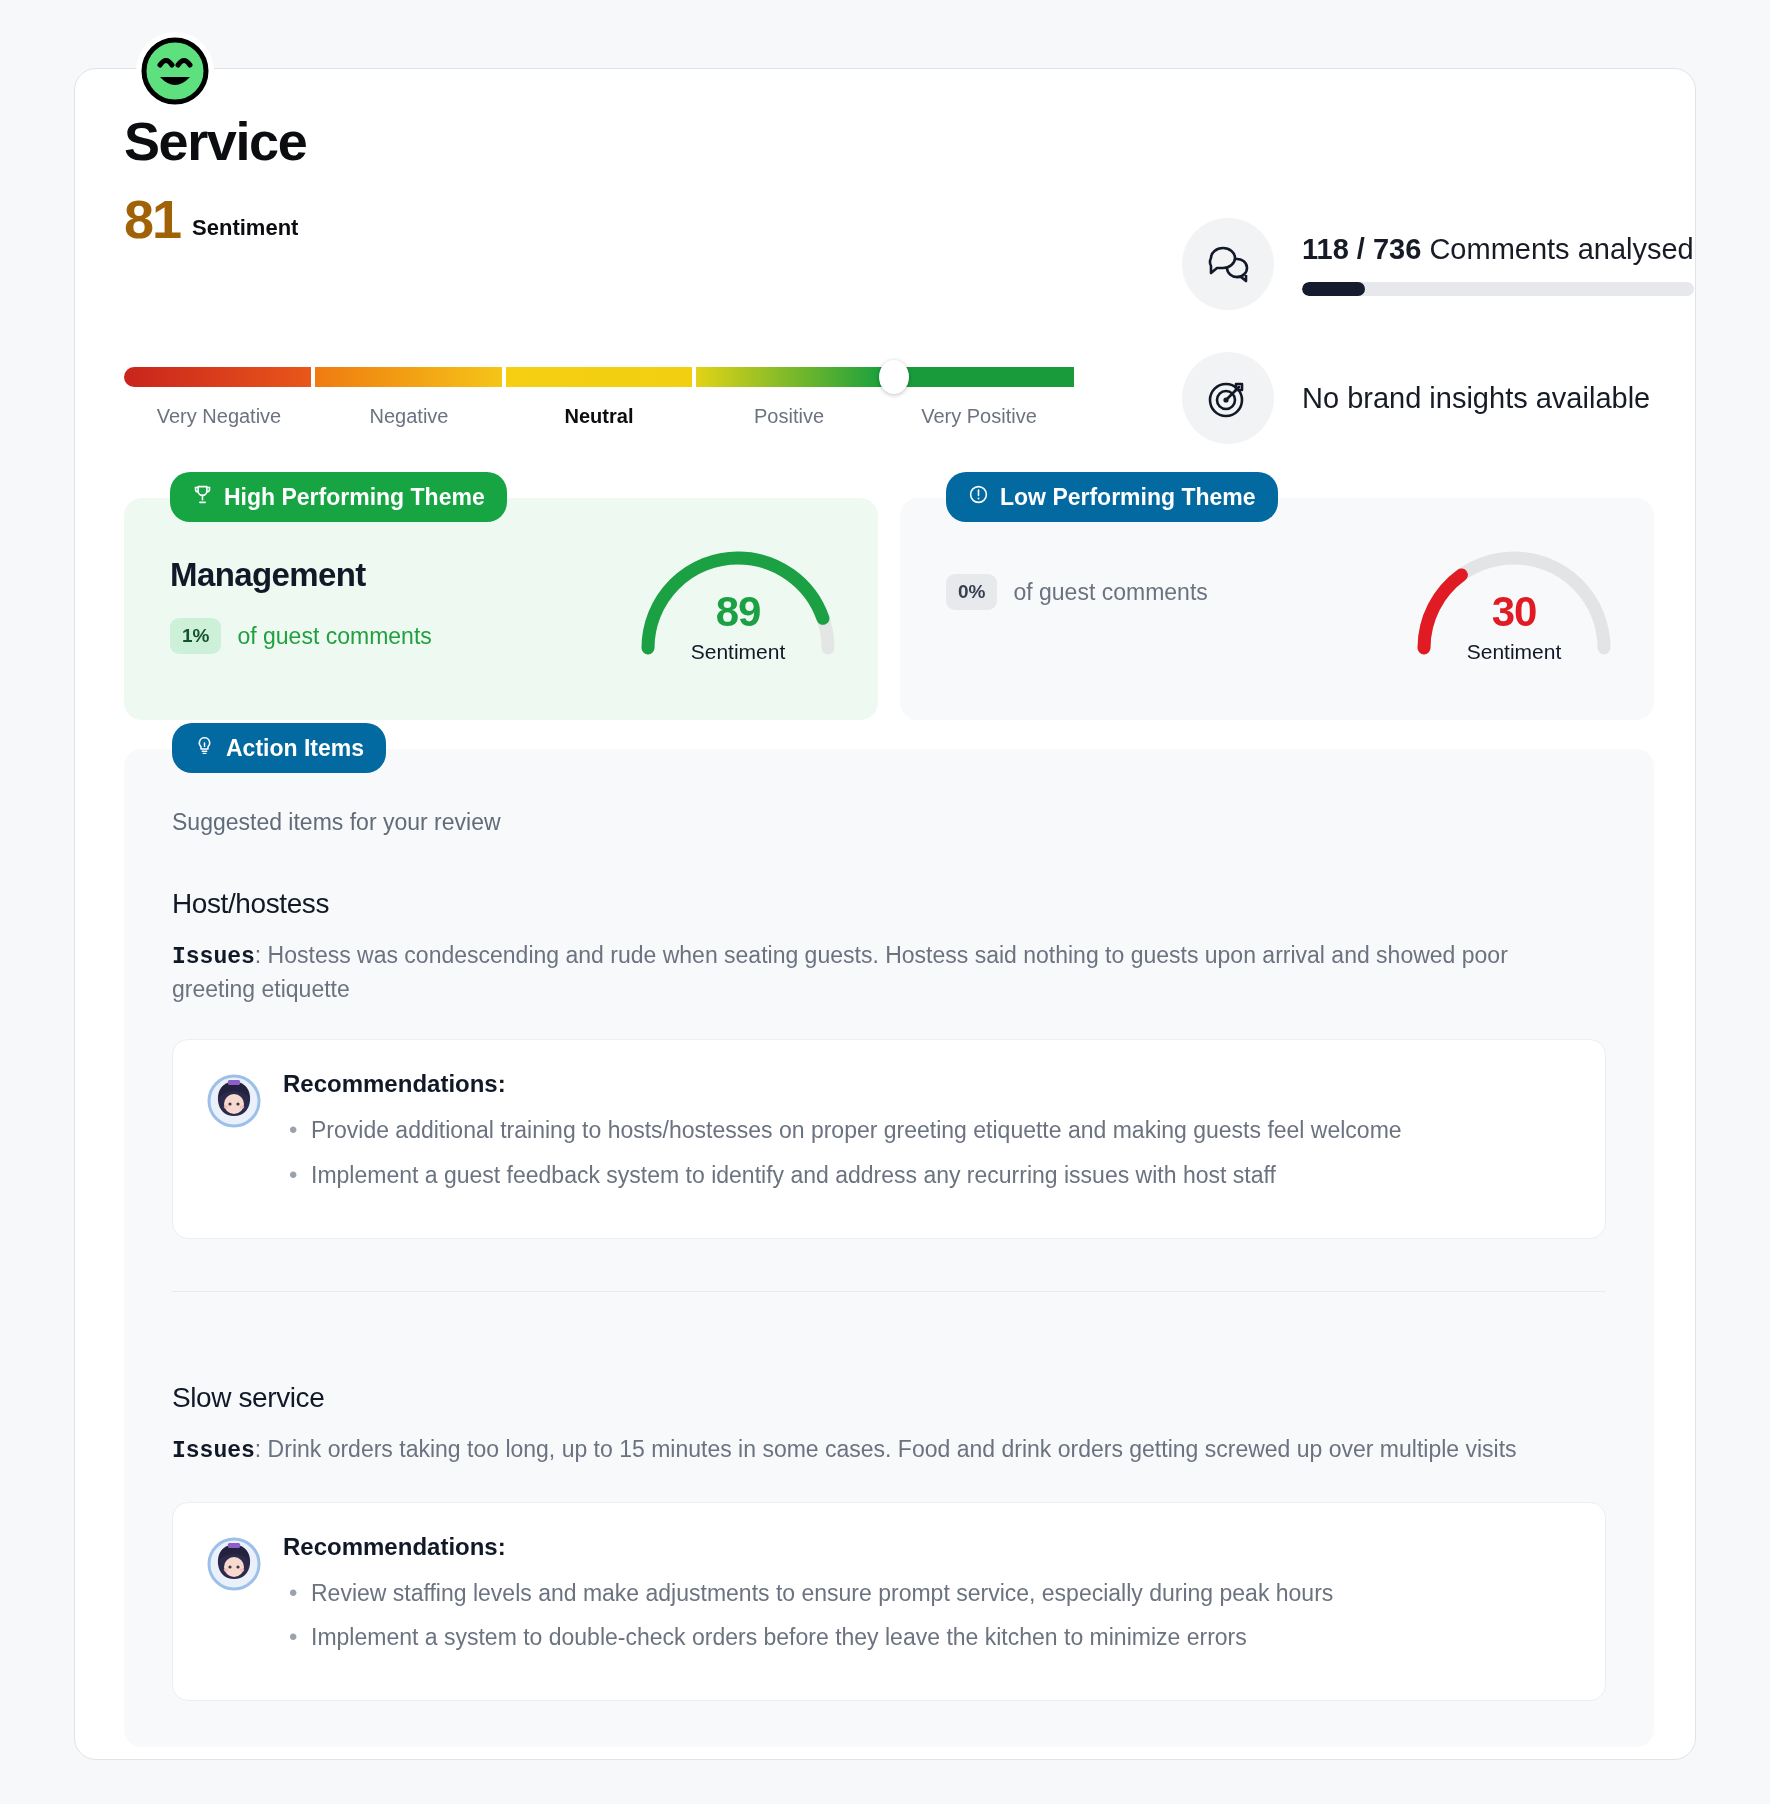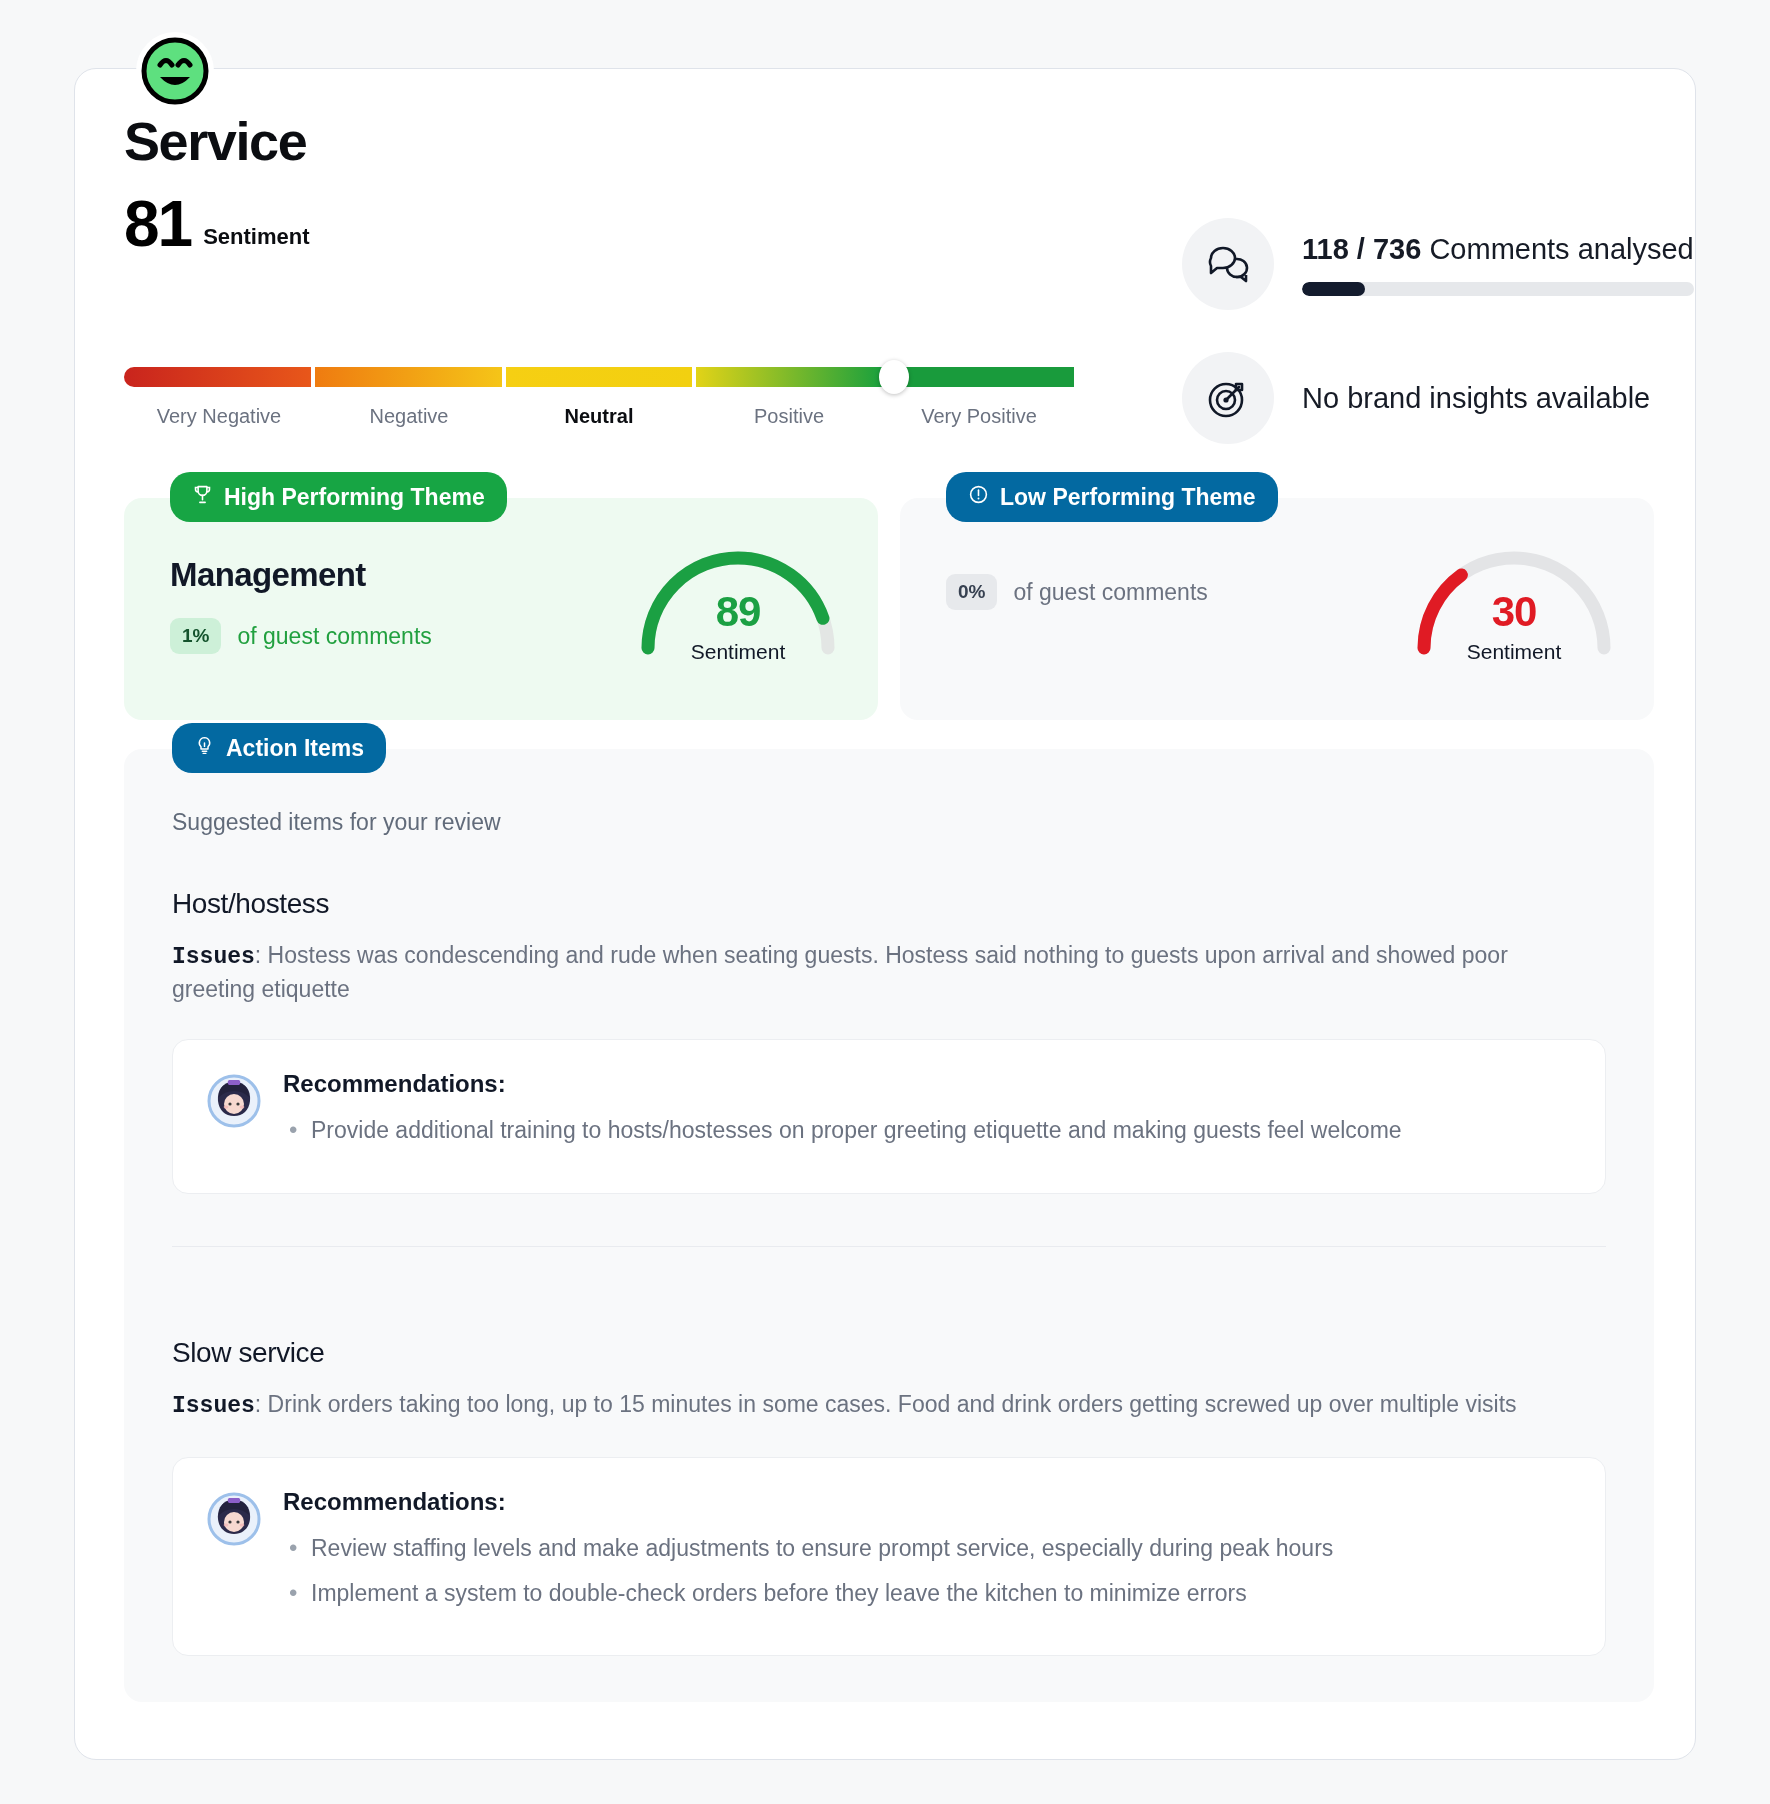--- a/index.html
+++ b/index.html
@@ -55,23 +55,23 @@
     color: #0b0d11;
   }
   .score-row {
     position: absolute;
     left: 124px;
     top: 195px;
     display: flex;
     align-items: flex-end;
   }
   .score-num {
-    font-size: 64px;
+    font-size: 54px;
     font-weight: 700;
-    color: #000000;
+    color: #a16207;
     line-height: 0.92;
     letter-spacing: -2px;
   }
   .score-label {
     font-size: 22px;
     font-weight: 700;
     color: #0b0d11;
     margin-left: 12px;
     padding-bottom: 4px;
   }
@@ -420,20 +420,21 @@
             <circle cx="23" cy="30" r="1.6" fill="#3a3a3a"></circle>
             <circle cx="31" cy="30" r="1.6" fill="#3a3a3a"></circle>
             <ellipse cx="19" cy="33" rx="2.4" ry="1.6" fill="#f2b8b8" opacity="0.8"></ellipse>
             <ellipse cx="35" cy="33" rx="2.4" ry="1.6" fill="#f2b8b8" opacity="0.8"></ellipse>
           </svg>
         </div>
         <div class="recs-body">
           <div class="recs-title">Recommendations:</div>
           <ul class="recs-list">
             <li>Provide additional training to hosts/hostesses on proper greeting etiquette and making guests feel welcome</li>
+            <li>Implement a guest feedback system to identify and address any recurring issues with host staff</li>
           </ul>
         </div>
       </div>
     </div>
 
     <div class="item divided">
       <div class="item-title">Slow service</div>
       <div class="issues"><b>Issues</b><span>: Drink orders taking too long, up to 15 minutes in some cases. Food and drink orders getting screwed up over multiple visits</span></div>
       <div class="recs">
         <div class="avatar">

